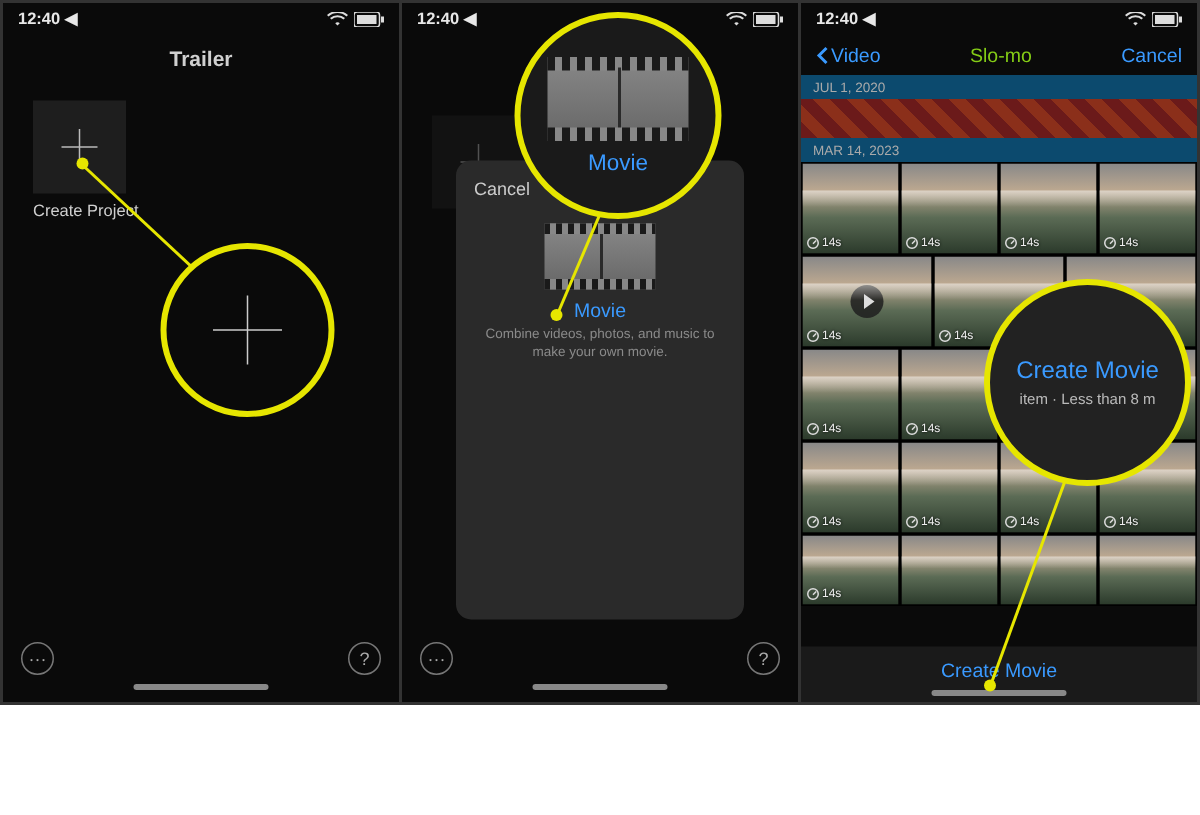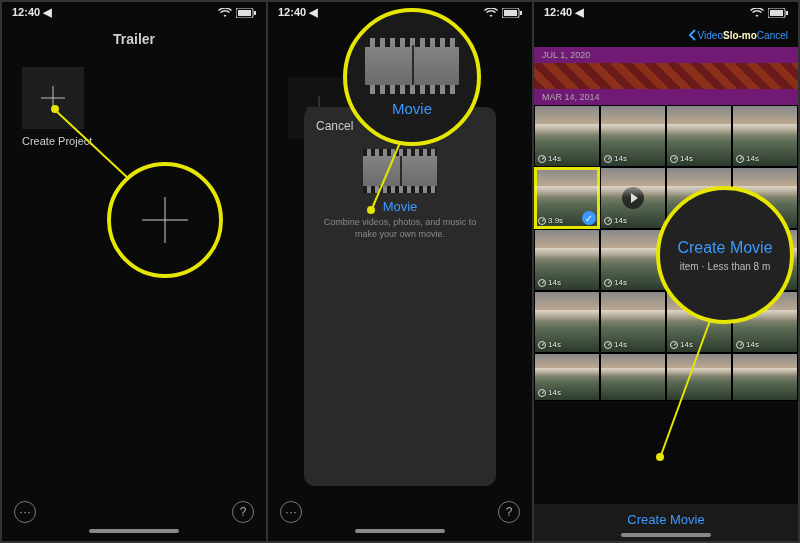--- a/index.html
+++ b/index.html
@@ -1,21 +1,21 @@
 <!DOCTYPE html>
 <html><head>
 <meta charset="utf-8">
 <style>
   :root{
     --bg:#0a0a0a; --panel:#1a1a1a; --modal:#2a2a2a; --text:#e8e8e8;
     --dim:#8a8a8a; --blue:#3a9aff; --yellow:#e6e600;
   }
   *{box-sizing:border-box;margin:0;padding:0;font-family:-apple-system,Helvetica,Arial,sans-serif}
   body{background:#fff;width:800px;height:543px;overflow:hidden;position:relative}
-  .frame{width:800px;height:543px;position:relative;display:flex;gap:2px;padding:2px;background:#333}
+  .frame{width:800px;height:470px;position:relative;display:flex;gap:2px;padding:2px;background:#333}
   .phone{flex:1;background:var(--bg);position:relative;overflow:hidden;color:var(--text)}
   .statusbar{display:flex;justify-content:space-between;align-items:center;padding:4px 10px;font-size:11px;font-weight:600}
   .sb-right{display:flex;gap:4px;align-items:center}
   .sb-right svg{display:block}
   .title{text-align:center;font-size:14px;font-weight:600;padding:8px 0;color:#d0d0d0}
   .create-tile{width:62px;height:62px;background:#1e1e1e;margin:12px 0 6px 20px;display:flex;align-items:center;justify-content:center;position:relative}
   .plus-sm{position:relative;width:24px;height:24px}
   .plus-sm::before,.plus-sm::after{content:"";position:absolute;background:#bbb}
   .plus-sm::before{left:50%;top:0;width:1px;height:100%;transform:translateX(-50%)}
   .plus-sm::after{top:50%;left:0;height:1px;width:100%;transform:translateY(-50%)}
@@ -44,25 +44,25 @@
   .card-title{color:var(--blue);font-size:13px;margin-top:6px}
   .card-desc{color:var(--dim);font-size:9px;line-height:1.3;margin-top:3px;padding:0 8px}
   .spot{width:60px;height:46px;margin:6px auto 0;position:relative}
   .spot svg{display:block}
   .zoom2{position:absolute;border:4px solid var(--yellow);border-radius:50%;width:138px;height:138px;left:75px;top:6px;background:var(--panel);display:flex;flex-direction:column;align-items:center;justify-content:center}
   .zoom2 .film{width:94px;height:56px}
   .zoom2 .film::before,.zoom2 .film::after{height:9px;background:repeating-linear-gradient(90deg,#1a1a1a 0 5px,#888 5px 10px)}
   .zoom2 .t{color:var(--blue);font-size:15px;margin-top:6px}
   .bg-create{position:absolute;left:20px;top:75px;width:62px;height:62px;background:#1e1e1e;opacity:.4;display:flex;align-items:center;justify-content:center}
   
-  .nav3{display:flex;justify-content:flex-end;align-items:center;padding:6px 10px;font-size:10px}
+  .nav3{display:flex;justify-content:space-between;align-items:center;padding:6px 10px;font-size:13px}
   .nav3 .back{color:var(--blue);display:flex;align-items:center;gap:2px}
-  .nav3 .center{color:#fef9c3;font-weight:700}
+  .nav3 .center{color:#84cc16;font-weight:400}
   .nav3 .c{color:var(--blue)}
-  .sect{font-size:9px;color:#aaa;background:#701a75;padding:3px 8px}
+  .sect{font-size:9px;color:#aaa;background:#0c4a6e;padding:3px 8px}
   .row{display:flex;height:62px}
   .thumb{flex:1;position:relative;background:linear-gradient(180deg,#888 0%,#bca890 30%,#5b6b55 60%,#2b3a2b 100%);border:.5px solid #000}
   .thumb::after{content:"";position:absolute;left:0;right:0;top:30%;height:18%;background:linear-gradient(180deg,rgba(255,255,255,.5),rgba(255,255,255,0))}
   .dur{position:absolute;left:3px;bottom:3px;font-size:8px;color:#eee;display:flex;align-items:center;gap:2px;text-shadow:0 0 2px #000}
   .clock{width:8px;height:8px;border:1px solid #ddd;border-radius:50%;position:relative}
   .clock::after{content:"";position:absolute;left:50%;top:50%;width:3px;height:1px;background:#ddd;transform-origin:left;transform:rotate(-45deg)}
   .sel{outline:3px solid var(--yellow);outline-offset:-3px}
   .check{position:absolute;right:3px;bottom:3px;width:14px;height:14px;border-radius:50%;background:var(--blue);color:#fff;font-size:10px;display:flex;align-items:center;justify-content:center}
   .play{position:absolute;inset:0;margin:auto;width:22px;height:22px;border-radius:50%;background:rgba(30,30,30,.85);display:flex;align-items:center;justify-content:center}
   .play::after{content:"";border-left:7px solid #ddd;border-top:5px solid transparent;border-bottom:5px solid transparent;margin-left:2px}
@@ -186,21 +186,21 @@
             <path d="M7 1L2 6l5 5" stroke="#3a9aff" stroke-width="2" fill="none"></path>
           </svg>
         <span>Video</span>
       </span>
       <span class="center">Slo-mo</span>
       <span class="c">Cancel</span>
     </div>
 
     <div class="sect">JUL 1, 2020</div>
     <div class="pattern"></div>
-    <div class="sect">MAR 14, 2014</div>
+    <div class="sect">MAR 14, 2023</div>
 
     <div class="row">
       <div class="thumb">
           <span class="dur">
             <span class="clock"></span>
             <span>14s</span>
           </span>
         </div>
       <div class="thumb">
           <span class="dur">
@@ -215,27 +215,20 @@
           </span>
         </div>
       <div class="thumb">
           <span class="dur">
             <span class="clock"></span>
             <span>14s</span>
           </span>
         </div>
     </div>
     <div class="row">
-      <div class="thumb sel">
-        <span class="dur">
-            <span class="clock"></span>
-            <span>3.9s</span>
-          </span>
-        <span class="check">✓</span>
-      </div>
       <div class="thumb">
         <div class="play"></div>
         <span class="dur">
             <span class="clock"></span>
             <span>14s</span>
           </span>
       </div>
       <div class="thumb">
           <span class="dur">
             <span class="clock"></span>

